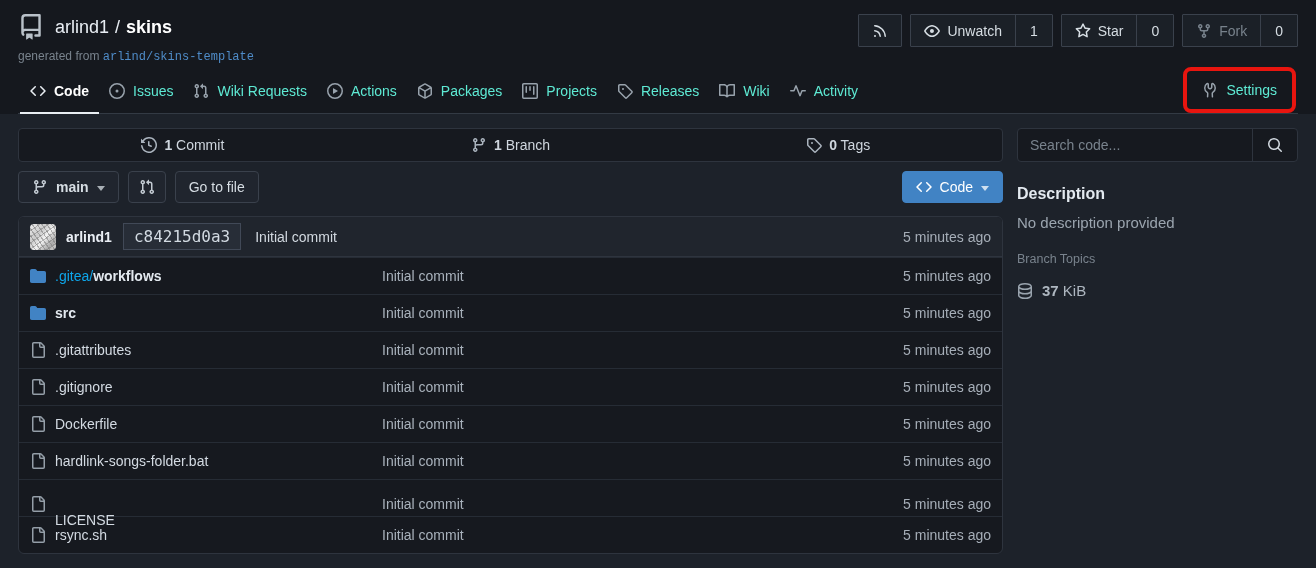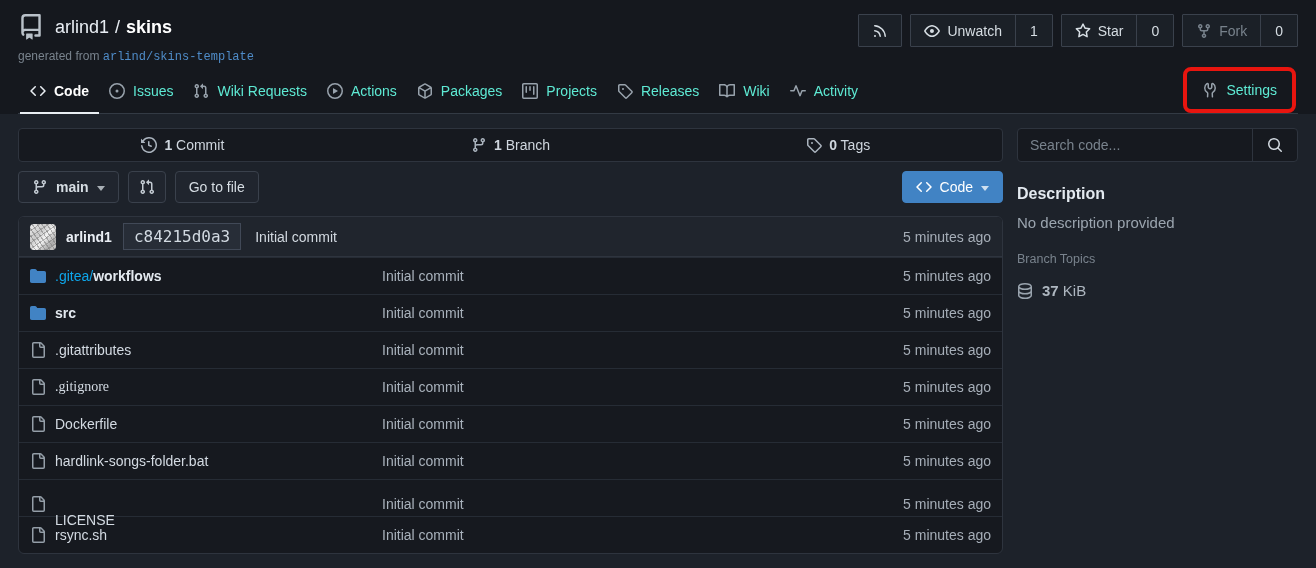--- a/index.html
+++ b/index.html
@@ -396,21 +396,21 @@
           <a class="fmsg">Initial commit</a>
           <span class="ftime">5 minutes ago</span>
         </div>
         <div class="file-row">
           <a class="fname">
             <span class="ico file">
               <svg viewBox="0 0 16 16" fill="currentColor" aria-hidden="true">
                 <path d="M2 1.75C2 .784 2.784 0 3.75 0h6.586c.464 0 .909.184 1.237.513l2.914 2.914c.329.328.513.773.513 1.237v9.586A1.75 1.75 0 0 1 13.25 16h-9.5A1.75 1.75 0 0 1 2 14.25Zm1.75-.25a.25.25 0 0 0-.25.25v12.5c0 .138.112.25.25.25h9.5a.25.25 0 0 0 .25-.25V6h-2.75A1.75 1.75 0 0 1 9 4.25V1.5Zm6.75.062V4.25c0 .138.112.25.25.25h2.688l-.011-.013-2.914-2.914-.013-.011Z"></path>
               </svg>
             </span>
-            <span class="fname-wrap" style="display:flex;min-width:0;font-family:Liberation Serif, serif;">
+            <span class="fname-wrap" style="display:flex;min-width:0;">
               <span class="prefix"></span>
               <span class="fname-text">.gitignore</span>
             </span>
           </a>
           <a class="fmsg">Initial commit</a>
           <span class="ftime">5 minutes ago</span>
         </div>
         <div class="file-row">
           <a class="fname">
             <span class="ico file">

